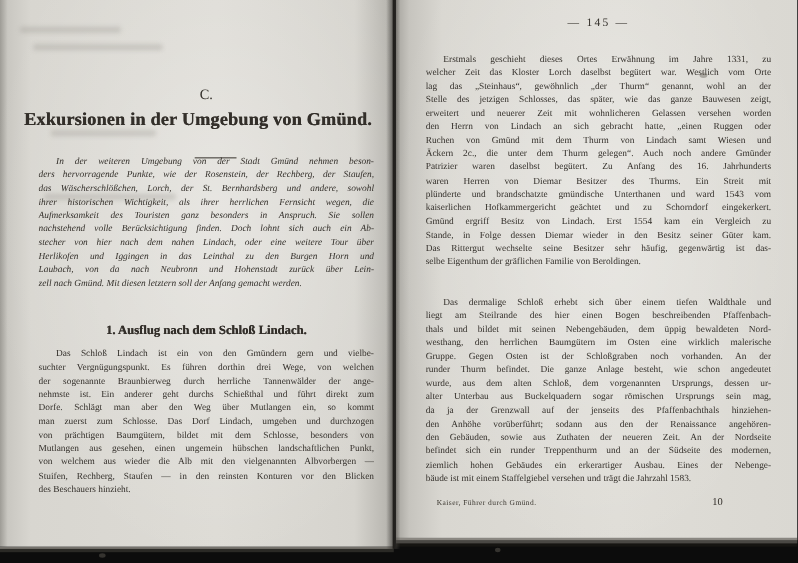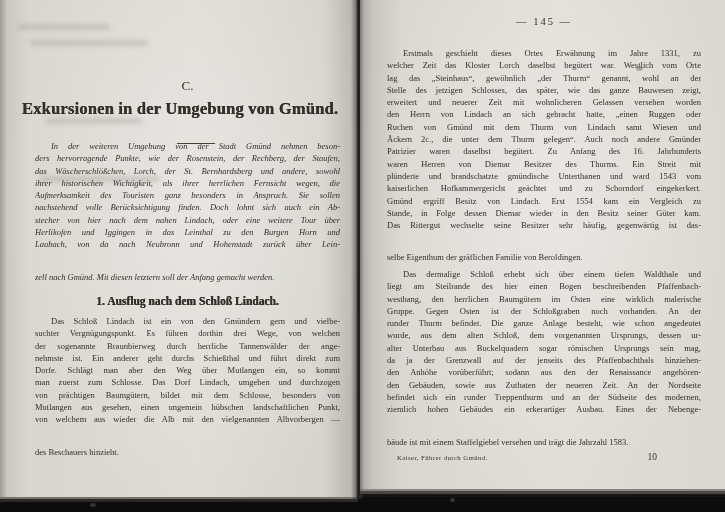--- a/index.html
+++ b/index.html
@@ -23,21 +23,21 @@
       radial-gradient(ellipse at 50% 40%, rgba(255,255,255,.30), rgba(255,255,255,0) 75%),
       linear-gradient(90deg,#a7a59f 0,#c6c4be 12px,#d9d7d1 42px,#dfddd7 55%,#dad8d2 100%);
     box-shadow:0 2px 0 #8a8781,0 5px 0 #4a4844,0 8px 0 #161512;
   }
   .gutter{
     position:absolute;left:351px;top:0;width:13px;height:499px;z-index:5;
     background:linear-gradient(90deg,rgba(35,33,30,0) 0,rgba(35,33,30,.45) 40%,#201e1b 52%,rgba(70,67,62,.45) 70%,rgba(70,67,62,0) 100%);
   }
   .bodytext{font-size:8.5px;line-height:12.3px;}
   .tline{text-align:justify;text-align-last:justify;height:12.3px;overflow:hidden;}
-  .tline.last{text-align-last:left;margin-top:20px;}
+  .tline.last{text-align-last:left;}
   .indented .tline:first-child{text-indent:16px;}
   .fraktur{font-weight:700;text-shadow:0.35px 0 0 #332f2a;}
 
   
   .lp-section{position:absolute;top:78px;left:35px;width:305px;text-align:center;font-size:13px;}
   .lp-title{position:absolute;top:99px;left:8px;width:344px;text-align:center;font-size:16.5px;letter-spacing:.2px;}
   .lp-divider{position:absolute;top:143px;left:177px;width:38px;border-top:1.5px solid #45413b;}
   .lp-p1{position:absolute;top:140px;left:35px;width:305px;font-style:italic;}
   .lp-h2{position:absolute;top:295px;left:35px;width:305px;text-align:center;font-size:11.5px;}
   .lp-p2{position:absolute;top:315px;left:35px;width:305px;}
@@ -84,20 +84,21 @@
     <div class="lp-p2 bodytext indented">
         <div class="tline">Das Schloß Lindach ist ein von den Gmündern gern und vielbe-</div>
         <div class="tline">suchter Vergnügungspunkt.  Es führen dorthin drei Wege, von welchen</div>
         <div class="tline">der sogenannte Braunbierweg durch herrliche Tannenwälder der ange-</div>
         <div class="tline">nehmste ist.  Ein anderer geht durchs Schießthal und führt direkt zum</div>
         <div class="tline">Dorfe.  Schlägt man aber den Weg über Mutlangen ein, so kommt</div>
         <div class="tline">man zuerst zum Schlosse. Das Dorf Lindach, umgeben und durchzogen</div>
         <div class="tline">von prächtigen Baumgütern, bildet mit dem Schlosse, besonders von</div>
         <div class="tline">Mutlangen aus gesehen, einen ungemein hübschen landschaftlichen Punkt,</div>
         <div class="tline">von welchem aus wieder die Alb mit den vielgenannten Albvorbergen —</div>
+        <div class="tline">Stuifen, Rechberg, Staufen — in den reinsten Konturen vor den Blicken</div>
         <div class="tline last">des Beschauers hinzieht.</div>
       </div>
   </div>
 
   <div class="page page-right">
     <div class="rp-head">—  145  —</div>
     <div class="rp-p1 bodytext indented">
         <div class="tline">Erstmals geschieht dieses Ortes Erwähnung im Jahre 1331, zu</div>
         <div class="tline">welcher Zeit das Kloster Lorch daselbst begütert war.  Westlich vom Orte</div>
         <div class="tline">lag das „Steinhaus“, gewöhnlich „der Thurm“ genannt, wohl an der</div>
@@ -111,20 +112,21 @@
         <div class="tline">plünderte und brandschatzte gmündische Unterthanen und ward 1543 vom</div>
         <div class="tline">kaiserlichen Hofkammergericht geächtet und zu Schorndorf eingekerkert.</div>
         <div class="tline">Gmünd ergriff Besitz von Lindach.  Erst 1554 kam ein Vergleich zu</div>
         <div class="tline">Stande, in Folge dessen Diemar wieder in den Besitz seiner Güter kam.</div>
         <div class="tline">Das Rittergut wechselte seine Besitzer sehr häufig, gegenwärtig ist das-</div>
         <div class="tline last">selbe Eigenthum der gräflichen Familie von Beroldingen.</div>
       </div>
     <div class="rp-p2 bodytext indented">
         <div class="tline">Das dermalige Schloß erhebt sich über einem tiefen Waldthale und</div>
         <div class="tline">liegt am Steilrande des hier einen Bogen beschreibenden Pfaffenbach-</div>
+        <div class="tline">thals und bildet mit seinen Nebengebäuden, dem üppig bewaldeten Nord-</div>
         <div class="tline">westhang, den herrlichen Baumgütern im Osten eine wirklich malerische</div>
         <div class="tline">Gruppe.  Gegen Osten ist der Schloßgraben noch vorhanden.  An der</div>
         <div class="tline">runder Thurm befindet.  Die ganze Anlage besteht, wie schon angedeutet</div>
         <div class="tline">wurde, aus dem alten Schloß, dem vorgenannten Ursprungs, dessen ur-</div>
         <div class="tline">alter Unterbau aus Buckelquadern sogar römischen Ursprungs sein mag,</div>
         <div class="tline">da ja der Grenzwall auf der jenseits des Pfaffenbachthals hinziehen-</div>
         <div class="tline">den Anhöhe vorüberführt; sodann aus den der Renaissance angehören-</div>
         <div class="tline">den Gebäuden, sowie aus Zuthaten der neueren Zeit.  An der Nordseite</div>
         <div class="tline">befindet sich ein runder Treppenthurm und an der Südseite des modernen,</div>
         <div class="tline">ziemlich hohen Gebäudes ein erkerartiger Ausbau.  Eines der Nebenge-</div>

